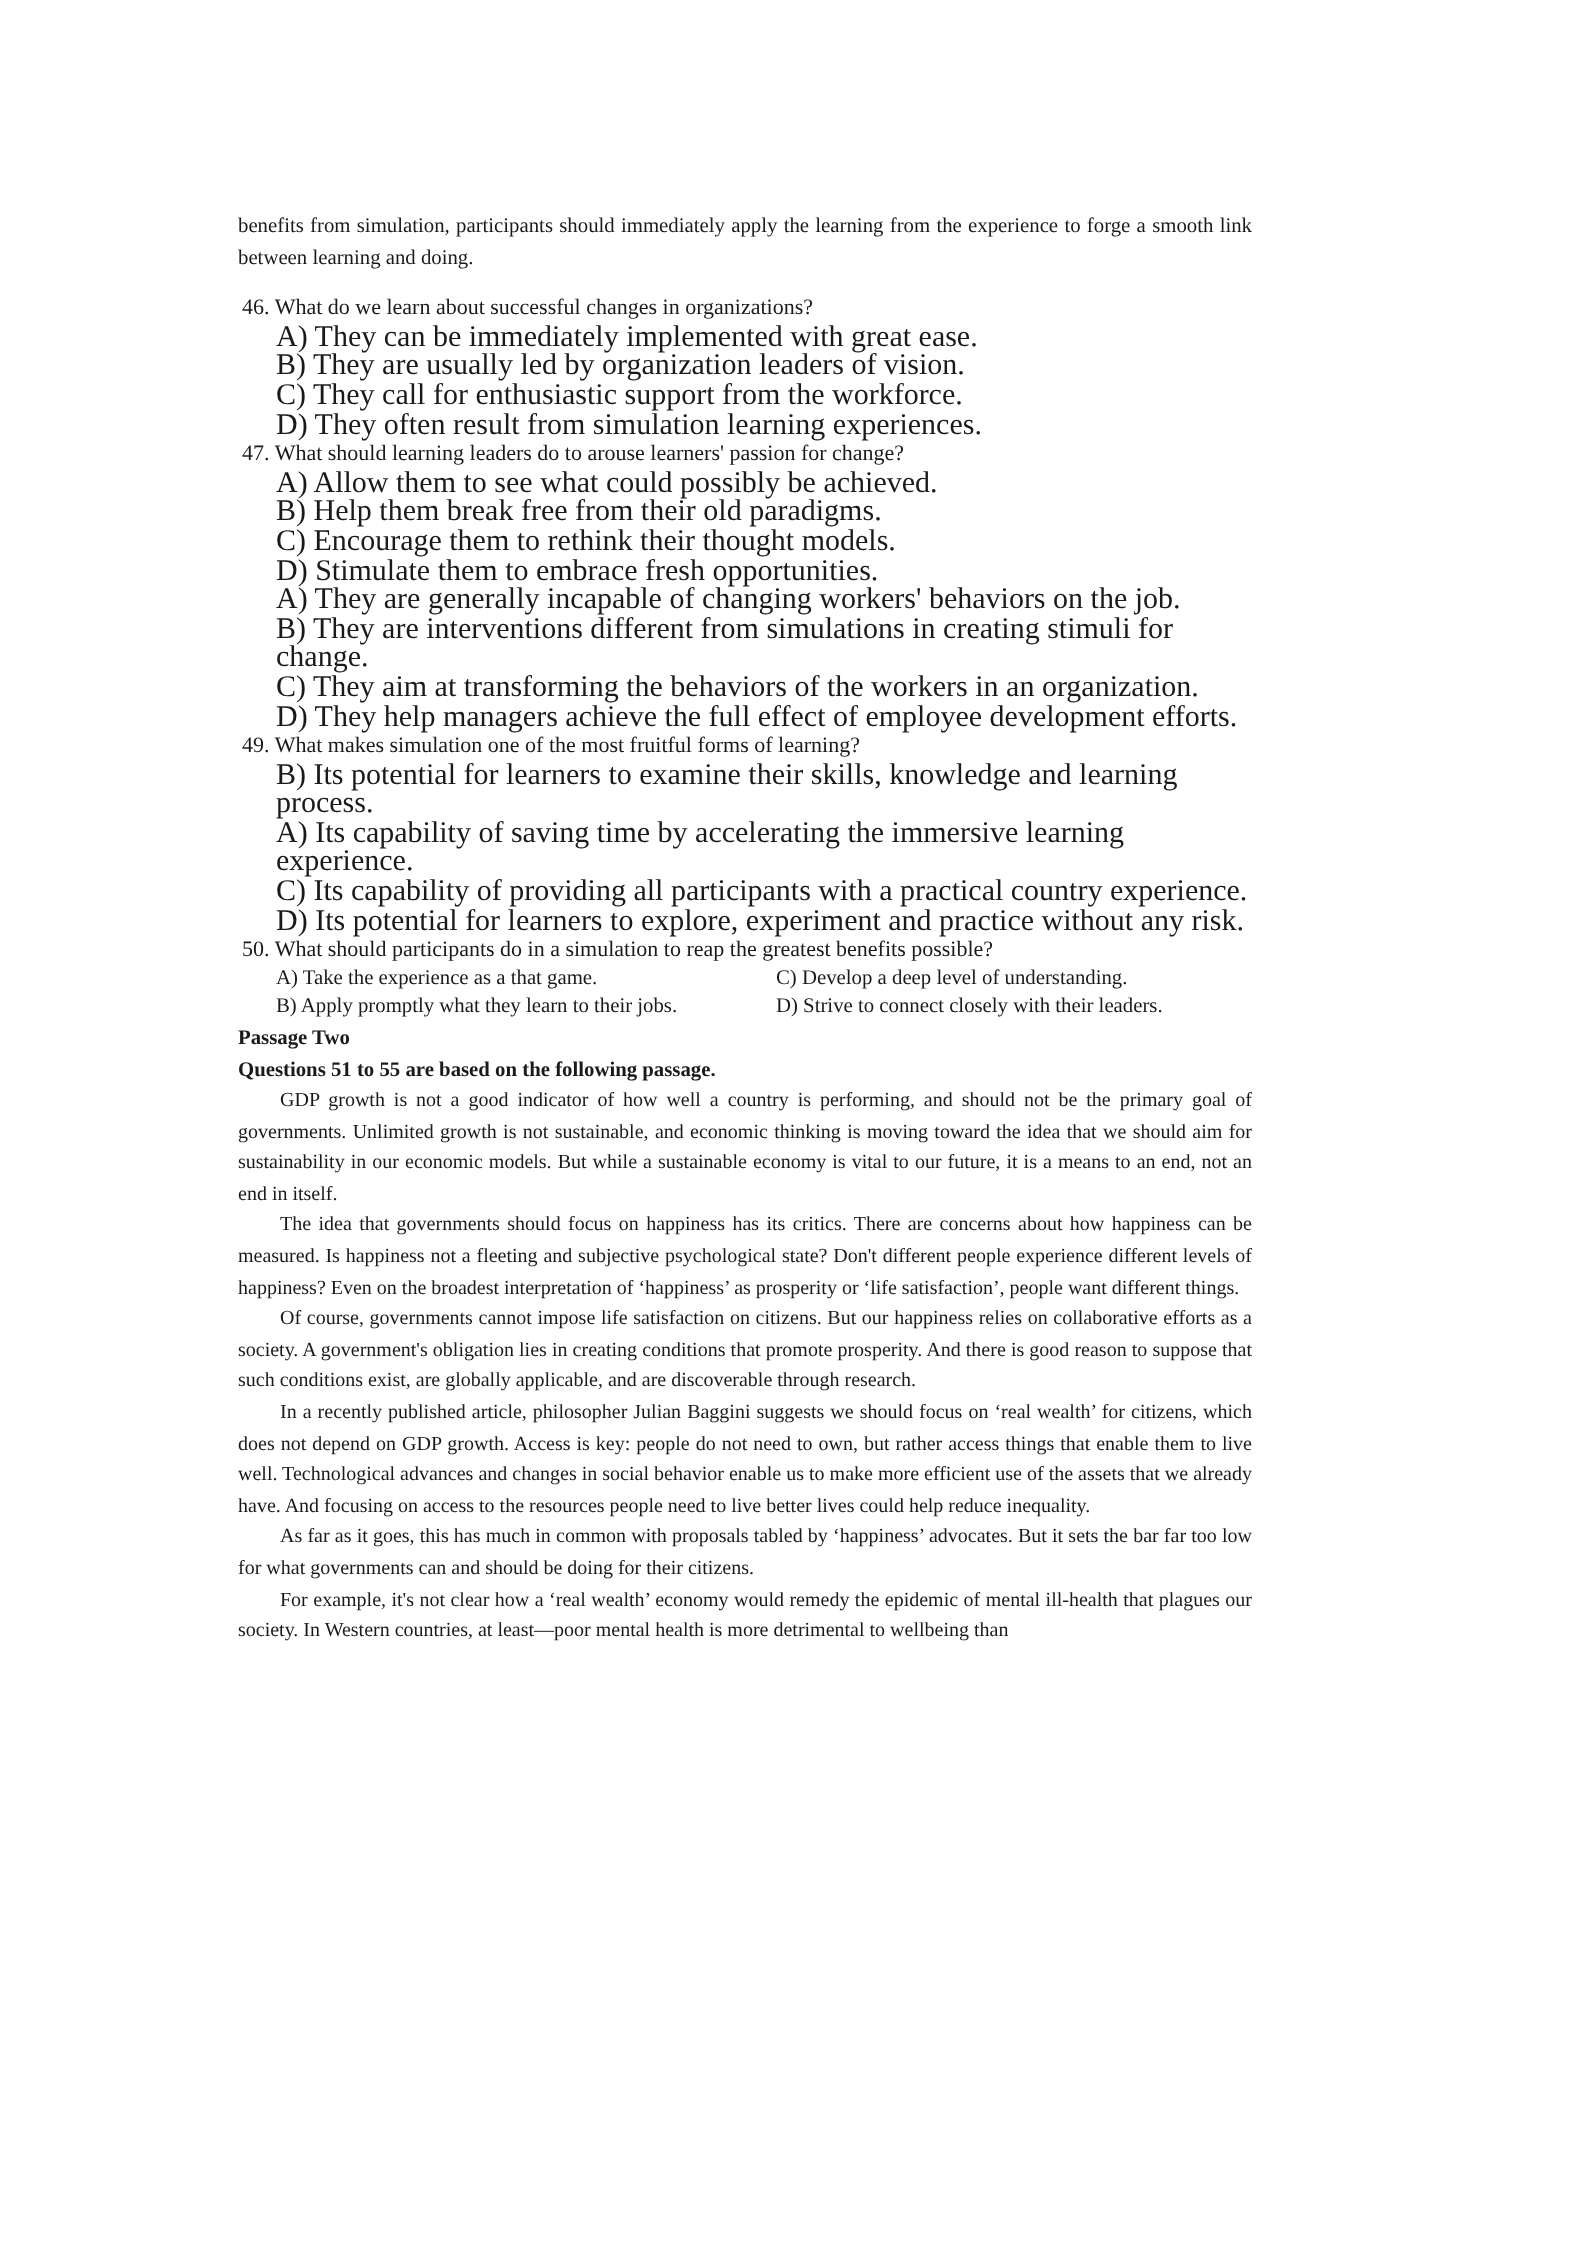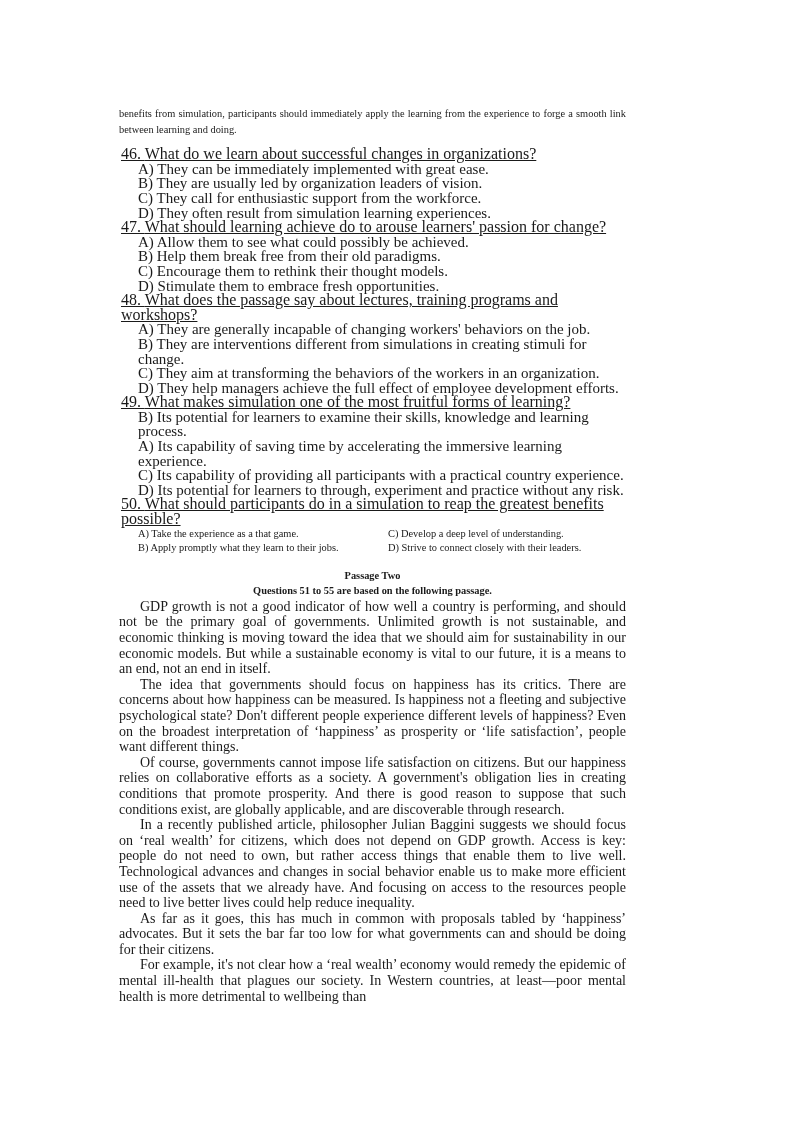--- a/index.html
+++ b/index.html
@@ -1,68 +1,67 @@
 <!DOCTYPE html>
 <html><head>
 <meta charset="utf-8">
 <style>
   html, body { margin:0; padding:0; background:#ffffff; }
   body { width:794px; height:1123px; position:relative; overflow:hidden;
          font-family:"Liberation Serif", "DejaVu Serif", serif; color:#1a1a1a; }
   .page { position:absolute; left:119px; top:106px; width:507px; }
-  .para { font-size:14px; line-height:15.6px; text-align:justify; margin:0; }
+  .para { font-size:10px; line-height:15.6px; text-align:justify; margin:0; }
   .para.indent { text-indent:21px; }
   .cont { margin:0; font-size:10.4px; line-height:15.6px; text-align:justify; }
   .questions { margin-top:10px; }
   .q { margin:0; }
-  .q-stem { font-size:16px; line-height:14.6px; padding-left:2px;text-decoration:underline; }
+  .q-stem { font-size:11px; line-height:14.6px; padding-left:2px; }
   .opt { font-size:15px; line-height:14.6px; padding-left:19px; }
   .opt-grid { display:grid; grid-template-columns:250px 1fr; padding-left:19px;
               font-size:10.4px; line-height:14.6px; }
-  .passage-head { margin-top:12px; font-weight:bold; font-size:10.4px; line-height:15.5px;text-align:center; }
+  .passage-head { font-weight:bold; font-size:10.4px; line-height:15.5px; }
 </style>
 </head>
 <body>
 
 <div class="page">
 
   <p class="cont">benefits from simulation, participants should immediately apply the learning from the experience to forge a smooth link between learning and doing.</p>
 
   <div class="questions">
 
     <div class="q">
       <div class="q-stem"><span>46.</span> <span>What do we learn about successful changes in organizations?</span></div>
       <div class="opt">A) They can be immediately implemented with great ease.</div>
       <div class="opt">B) They are usually led by organization leaders of vision.</div>
       <div class="opt">C) They call for enthusiastic support from the workforce.</div>
       <div class="opt">D) They often result from simulation learning experiences.</div>
     </div>
 
     <div class="q">
-      <div class="q-stem"><span>47.</span> <span>What should learning achieve do to arouse learners' passion for change?</span></div>
+      <div class="q-stem"><span>47.</span> <span>What should learning leaders do to arouse learners' passion for change?</span></div>
       <div class="opt">A) Allow them to see what could possibly be achieved.</div>
       <div class="opt">B) Help them break free from their old paradigms.</div>
       <div class="opt">C) Encourage them to rethink their thought models.</div>
       <div class="opt">D) Stimulate them to embrace fresh opportunities.</div>
     </div>
 
     <div class="q">
-      <div class="q-stem"><span>48.</span> <span>What does the passage say about lectures, training programs and workshops?</span></div>
       <div class="opt">A) They are generally incapable of changing workers' behaviors on the job.</div>
       <div class="opt">B) They are interventions different from simulations in creating stimuli for change.</div>
       <div class="opt">C) They aim at transforming the behaviors of the workers in an organization.</div>
       <div class="opt">D) They help managers achieve the full effect of employee development efforts.</div>
     </div>
 
     <div class="q">
       <div class="q-stem"><span>49.</span> <span>What makes simulation one of the most fruitful forms of learning?</span></div>
       <div class="opt">B) Its potential for learners to examine their skills, knowledge and learning process.</div>
       <div class="opt">A) Its capability of saving time by accelerating the immersive learning experience.</div>
       <div class="opt">C) Its capability of providing all participants with a practical country experience.</div>
-      <div class="opt">D) Its potential for learners to through, experiment and practice without any risk.</div>
+      <div class="opt">D) Its potential for learners to explore, experiment and practice without any risk.</div>
     </div>
 
     <div class="q">
       <div class="q-stem"><span>50.</span> <span>What should participants do in a simulation to reap the greatest benefits possible?</span></div>
       <div class="opt-grid">
         <div>A) Take the experience as a that game.</div>
         <div>C) Develop a deep level of understanding.</div>
         <div>B) Apply promptly what they learn to their jobs.</div>
         <div>D) Strive to connect closely with their leaders.</div>
       </div>

